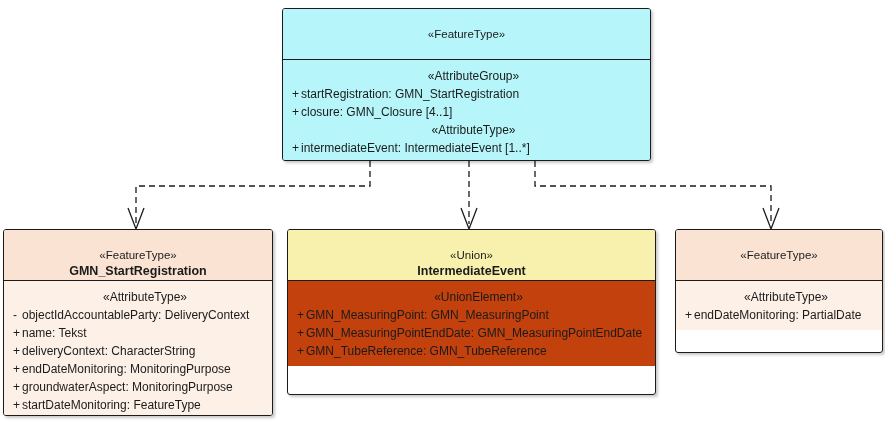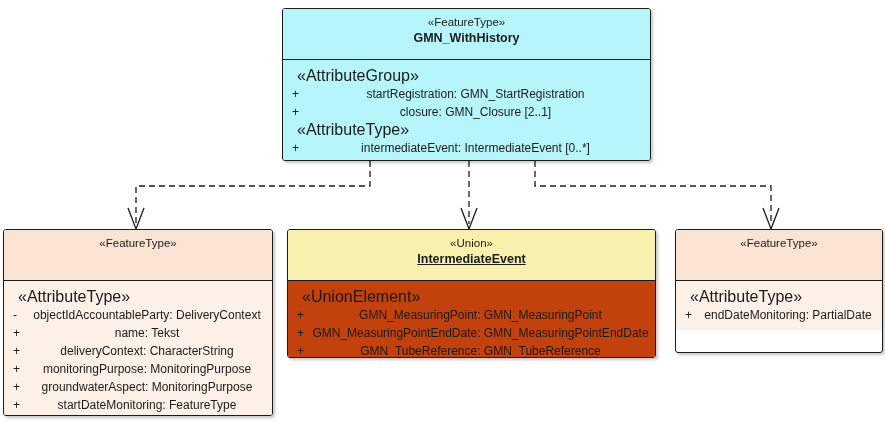--- a/index.html
+++ b/index.html
@@ -28,60 +28,60 @@
     box-sizing: border-box;
     border-bottom: 1.4px solid #1b1b1b;
     text-align: center;
     padding: 6px 4px 7px 4px;
   }
   .stereotype {
     font-size: 11.5px;
     color: #1b1b1b;
     line-height: 15px;
     white-space: nowrap;
+    margin-top: 12px;
   }
   .class-name {
     font-size: 12.5px;
     font-weight: bold;
     color: #1b1b1b;
     line-height: 17px;
     white-space: nowrap;
   }
   .class-name.underline {
-    text-decoration: underline;
   }
   .uml-body {
     box-sizing: border-box;
     padding: 7px 0 6px 0;
   }
   .group-stereotype {
-    font-size: 16px;
+    font-size: 12px;
     color: #1b1b1b;
     line-height: 18px;
     padding-left: 14px;
     white-space: nowrap;
+    text-align: center;
   }
   .attr-row {
     display: flex;
     line-height: 18px;
     white-space: nowrap;
     font-size: 12px;
     color: #1b1b1b;
   }
   .attr-vis {
     width: 18px;
     flex: 0 0 18px;
     text-align: left;
     padding-left: 9px;
     box-sizing: border-box;
   }
   .attr-text {
     flex: 1 1 auto;
     overflow: hidden;
-    text-align: center;
   }
 
   
   .theme-cyan { background: #b6f6fb; }
   .theme-cyan .uml-header { background: #b6f6fb; }
   .theme-cyan .uml-body   { background: #b6f6fb; }
 
   .theme-peach .uml-header { background: #fae3d3; }
   .theme-peach .uml-body   { background: #fdf0e7; }
 
@@ -93,21 +93,21 @@
     left: 282px; top: 8px; width: 369px; height: 153px;
   }
   #class-withhistory .uml-header { height: 51px; }
 
   #class-startregistration {
     left: 3px; top: 229px; width: 270px; height: 187px;
   }
   #class-startregistration .uml-header { height: 51px; }
 
   #class-intermediateevent {
-    left: 287px; top: 229px; width: 369px; height: 129px;
+    left: 287px; top: 229px; width: 369px; height: 166px;
   }
   #class-intermediateevent .uml-header { height: 51px; }
 
   #class-closure {
     left: 675px; top: 229px; width: 208px; height: 124px;
   }
   #class-closure .uml-header { height: 51px; }
 
   
   .connector-layer {
@@ -134,61 +134,61 @@
 
   <g>
     <path d="M 535 161 L 535 186 L 771 186 L 771 224" fill="none" stroke="#1b1b1b" stroke-width="1.3" stroke-dasharray="6,4"></path>
     <path d="M 763 208 L 771 229 L 779 208" fill="none" stroke="#1b1b1b" stroke-width="1.3" stroke-linejoin="miter"></path>
   </g>
 </svg>
 
 <div class="uml-class theme-cyan" id="class-withhistory">
   <div class="uml-header">
     <div class="stereotype">«FeatureType»</div>
-    <div class="class-name">GMN_WithHistory</div>
   </div>
   <div class="uml-body">
     <div class="group-stereotype">«AttributeGroup»</div>
     <div class="attr-row">
       <span class="attr-vis">+</span>
       <span class="attr-text">startRegistration: GMN_StartRegistration</span>
     </div>
     <div class="attr-row">
       <span class="attr-vis">+</span>
-      <span class="attr-text">closure: GMN_Closure [2..1]</span>
+      <span class="attr-text">closure: GMN_Closure [4..1]</span>
     </div>
     <div class="group-stereotype">«AttributeType»</div>
     <div class="attr-row">
       <span class="attr-vis">+</span>
-      <span class="attr-text">intermediateEvent: IntermediateEvent [0..*]</span>
+      <span class="attr-text">intermediateEvent: IntermediateEvent [1..*]</span>
     </div>
   </div>
 </div>
 
 <div class="uml-class theme-peach" id="class-startregistration">
   <div class="uml-header">
     <div class="stereotype">«FeatureType»</div>
+    <div class="class-name">GMN_StartRegistration</div>
   </div>
   <div class="uml-body">
     <div class="group-stereotype">«AttributeType»</div>
     <div class="attr-row">
       <span class="attr-vis">-</span>
       <span class="attr-text">objectIdAccountableParty: DeliveryContext</span>
     </div>
     <div class="attr-row">
       <span class="attr-vis">+</span>
       <span class="attr-text">name: Tekst</span>
     </div>
     <div class="attr-row">
       <span class="attr-vis">+</span>
       <span class="attr-text">deliveryContext: CharacterString</span>
     </div>
     <div class="attr-row">
       <span class="attr-vis">+</span>
-      <span class="attr-text">monitoringPurpose: MonitoringPurpose</span>
+      <span class="attr-text">endDateMonitoring: MonitoringPurpose</span>
     </div>
     <div class="attr-row">
       <span class="attr-vis">+</span>
       <span class="attr-text">groundwaterAspect: MonitoringPurpose</span>
     </div>
     <div class="attr-row">
       <span class="attr-vis">+</span>
       <span class="attr-text">startDateMonitoring: FeatureType</span>
     </div>
   </div>

